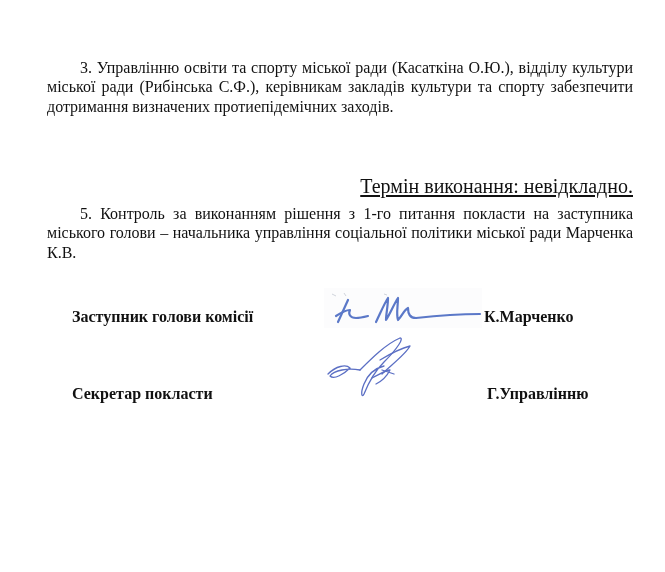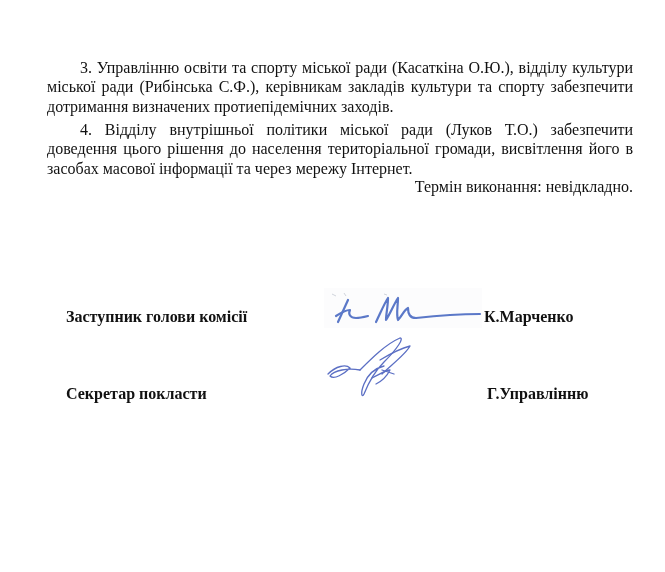--- a/index.html
+++ b/index.html
@@ -21,58 +21,59 @@
       text-align: justify;
       text-align-last: left;
     }
     .para { margin: 0; text-indent: 33px; }
     #p3 { top: 58px; }
     #p4 { top: 120px; }
     .deadline {
       position: absolute;
       top: 177px;
       right: 32px;
-      font-size: 16px;
+      font-size: 20px;
       line-height: 19.3px;
+      text-decoration: underline;
       text-underline-offset: 2px;
       text-align: right;
     }
     #p5 { top: 204px; }
     .sig-row {
       position: absolute;
       left: 0; width: 665px;
       font-size: 16px;
       font-weight: bold;
       line-height: 19px;
     }
-    .sig-title { position: absolute; left: 66px; }
+    .sig-title { position: absolute; left: 72px; }
     .sig-name { position: absolute; text-align: center; }
     #row1 { top: 307px; }
     #row1 .sig-name { left: 484px; }
     #row2 { top: 384px; }
     #row2 .sig-name { left: 487px; }
     .signature { position: absolute; }
     #sig1 { left: 324px; top: 288px; width: 158px; height: 40px; }
     #sig2 { left: 324px; top: 334px; width: 96px; height: 64px; }
   </style>
 </head>
 <body>
 
 <div class="page">
 
   <div class="body-text" id="p3">
     <p class="para">3. Управлінню освіти та спорту міської ради (Касаткіна О.Ю.), відділу культури міської ради (Рибінська С.Ф.), керівникам закладів культури та спорту забезпечити дотримання визначених протиепідемічних заходів.</p>
   </div>
 
-  <div class="body-text" id="p4">
-    <p class="para">4. Відділу внутрішньої політики міської ради (Луков Т.О.) забезпечити доведення цього рішення до населення територіальної громади, висвітлення його в засобах масової інформації та через мережу Інтернет.</p>
-  </div>
 
   <div class="deadline">Термін виконання: невідкладно.</div>
 
+  <div class="body-text" id="p5">
+    <p class="para">5. Контроль за виконанням рішення з 1-го питання покласти на заступника міського голови – начальника управління соціальної політики міської ради Марченка К.В.</p>
+  </div>
 
   <svg class="signature" id="sig1" viewBox="0 0 158 40">
     <rect x="0" y="0" width="158" height="40" fill="#fcfcfd"></rect>
     <g fill="none" stroke="#5b78c8" stroke-width="2.2" stroke-linecap="round" stroke-linejoin="round">
       <path d="M14 34 L24 12"></path>
       <path d="M12 28 C18 24 22 22 26 22 C24 26 26 30 32 30 C36 30 40 29 44 28"></path>
       <path d="M52 34 C56 26 60 16 64 10 C64 18 62 26 62 32 C66 26 70 16 74 10 C74 18 72 26 74 32 C78 28 80 22 84 20 C84 26 86 30 92 30"></path>
       <path d="M92 30 C110 28 130 26 156 26"></path>
     </g>
     <path d="M8 6 l4 2 M20 5 l2 3 M60 6 l3 1" stroke="#d0d4dc" stroke-width="1"></path>

